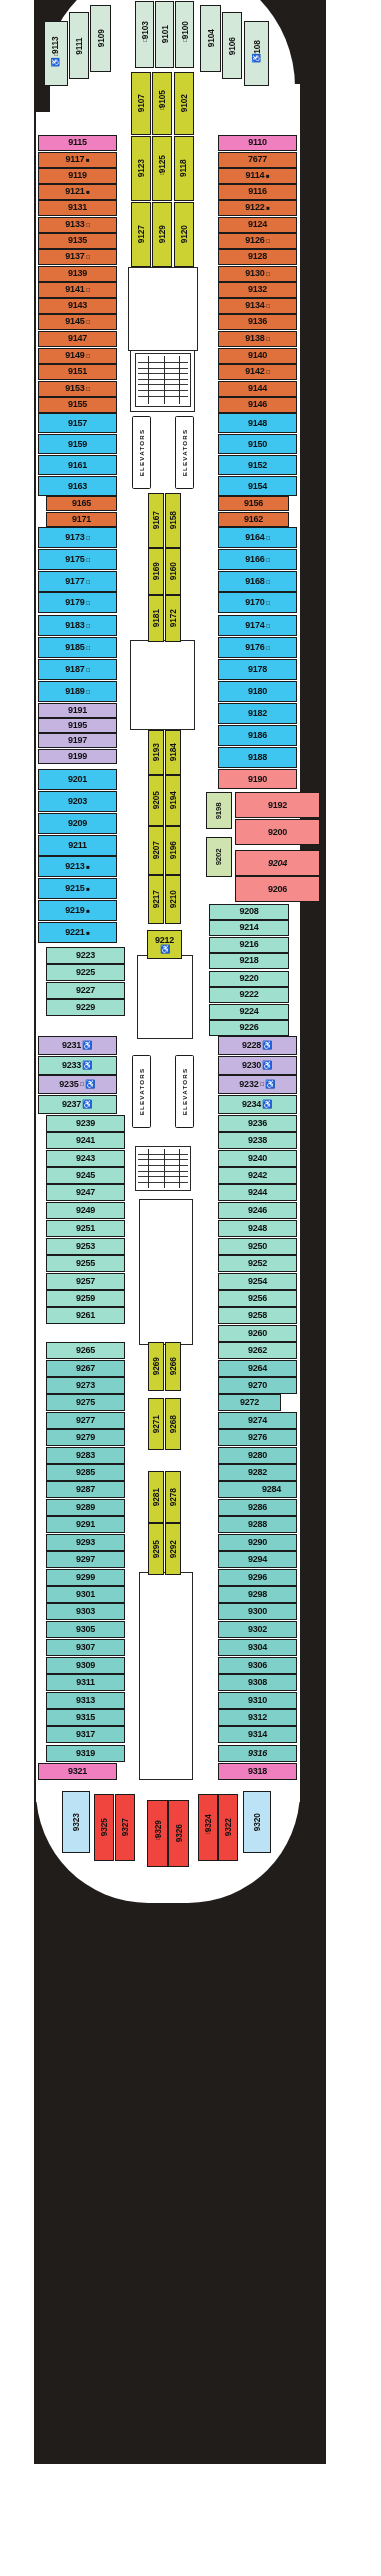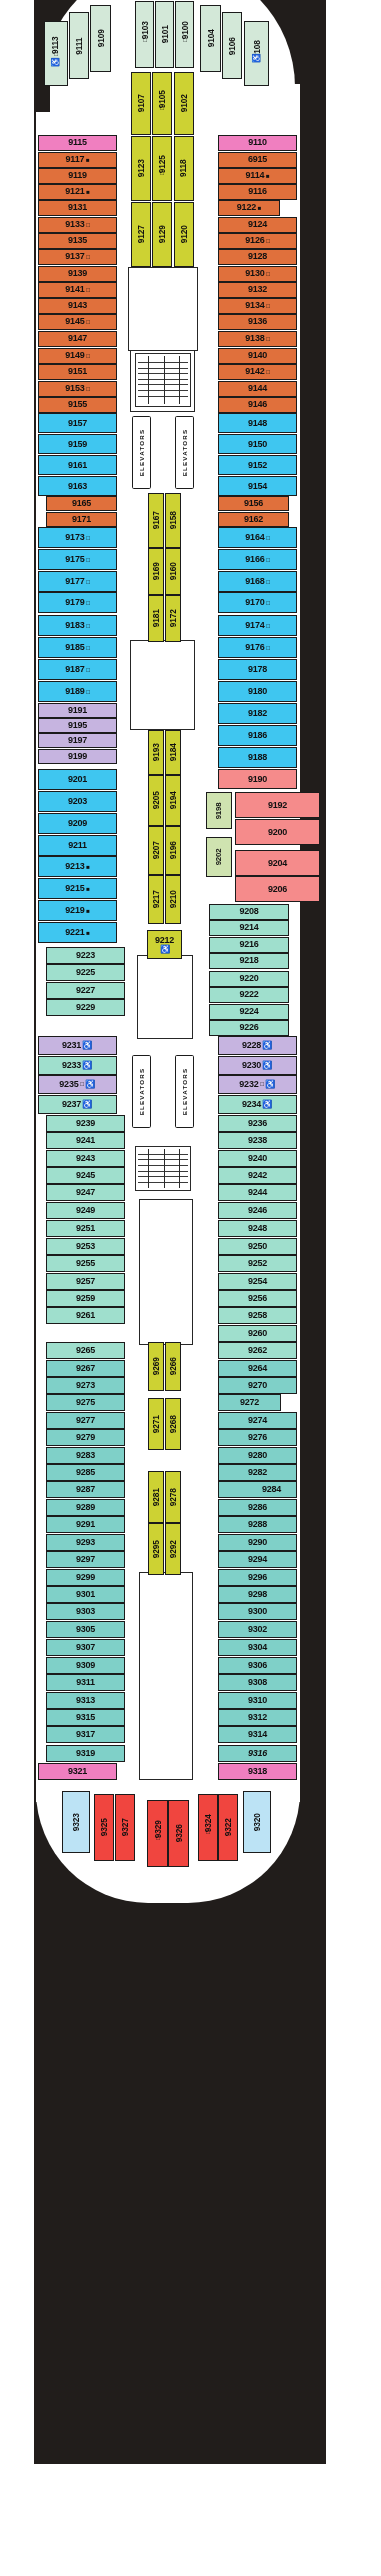--- a/index.html
+++ b/index.html
@@ -284,35 +284,35 @@
           <span class="ic">□</span>
         </div>
       </div>
       <div class="cab" style="left: 38px; top: 397px; width: 79px; height: 15.7px; background: rgb(224, 112, 60); font-size: 9px;">
         <div style="display: flex; align-items: center; justify-content: center;">
           <span class="num">9155</span>
         </div>
       </div>
       <div class="cab" style="left: 218px; top: 152px; width: 79px; height: 15.7px; background: rgb(224, 112, 60); font-size: 9px;">
         <div style="display: flex; align-items: center; justify-content: center;">
-          <span class="num">6915</span>
+          <span class="num">7677</span>
         </div>
       </div>
       <div class="cab" style="left: 218px; top: 168px; width: 79px; height: 15.7px; background: rgb(224, 112, 60); font-size: 9px;">
         <div style="display: flex; align-items: center; justify-content: center;">
           <span class="num">9114</span>
           <span class="ic">■</span>
         </div>
       </div>
       <div class="cab" style="left: 218px; top: 184px; width: 79px; height: 15.7px; background: rgb(224, 112, 60); font-size: 9px;">
         <div style="display: flex; align-items: center; justify-content: center;">
           <span class="num">9116</span>
         </div>
       </div>
-      <div class="cab" style="left: 218px; top: 200px; width: 62px; height: 15.7px; background: rgb(224, 112, 60); font-size: 9px; text-align: center;">
+      <div class="cab" style="left: 218px; top: 200px; width: 79px; height: 15.7px; background: rgb(224, 112, 60); font-size: 9px; text-align: center;">
         <div style="display: flex; align-items: center; justify-content: center;">
           <span class="num">9122</span>
           <span class="ic">■</span>
         </div>
       </div>
       <div class="cab" style="left: 218px; top: 217px; width: 79px; height: 15.7px; background: rgb(224, 112, 60); font-size: 9px;">
         <div style="display: flex; align-items: center; justify-content: center;">
           <span class="num">9124</span>
         </div>
       </div>
@@ -639,21 +639,21 @@
         <div style="display: flex; align-items: center; justify-content: center;">
           <span class="num">9192</span>
         </div>
       </div>
       <div class="cab" style="left: 235px; top: 819px; width: 85px; height: 26px; background: rgb(245, 139, 139); font-size: 9px;">
         <div style="display: flex; align-items: center; justify-content: center;">
           <span class="num">9200</span>
         </div>
       </div>
       <div class="cab" style="left: 235px; top: 850px; width: 85px; height: 26px; background: rgb(245, 139, 139); font-size: 9px;">
-        <div style="display: flex; align-items: center; justify-content: center;">
+        <div style="display: flex; align-items: center; justify-content: center; font-style: italic;">
           <span class="num">9204</span>
         </div>
       </div>
       <div class="cab" style="left: 235px; top: 876px; width: 85px; height: 26px; background: rgb(245, 139, 139); font-size: 9px;">
         <div style="display: flex; align-items: center; justify-content: center;">
           <span class="num">9206</span>
         </div>
       </div>
       <div class="cab vert" style="left: 206px; top: 792px; width: 26px; height: 37px; background: rgb(207, 227, 176); font-size: 7.9px;">
         <div style="display: flex; align-items: center; justify-content: center; flex-direction: column;">

